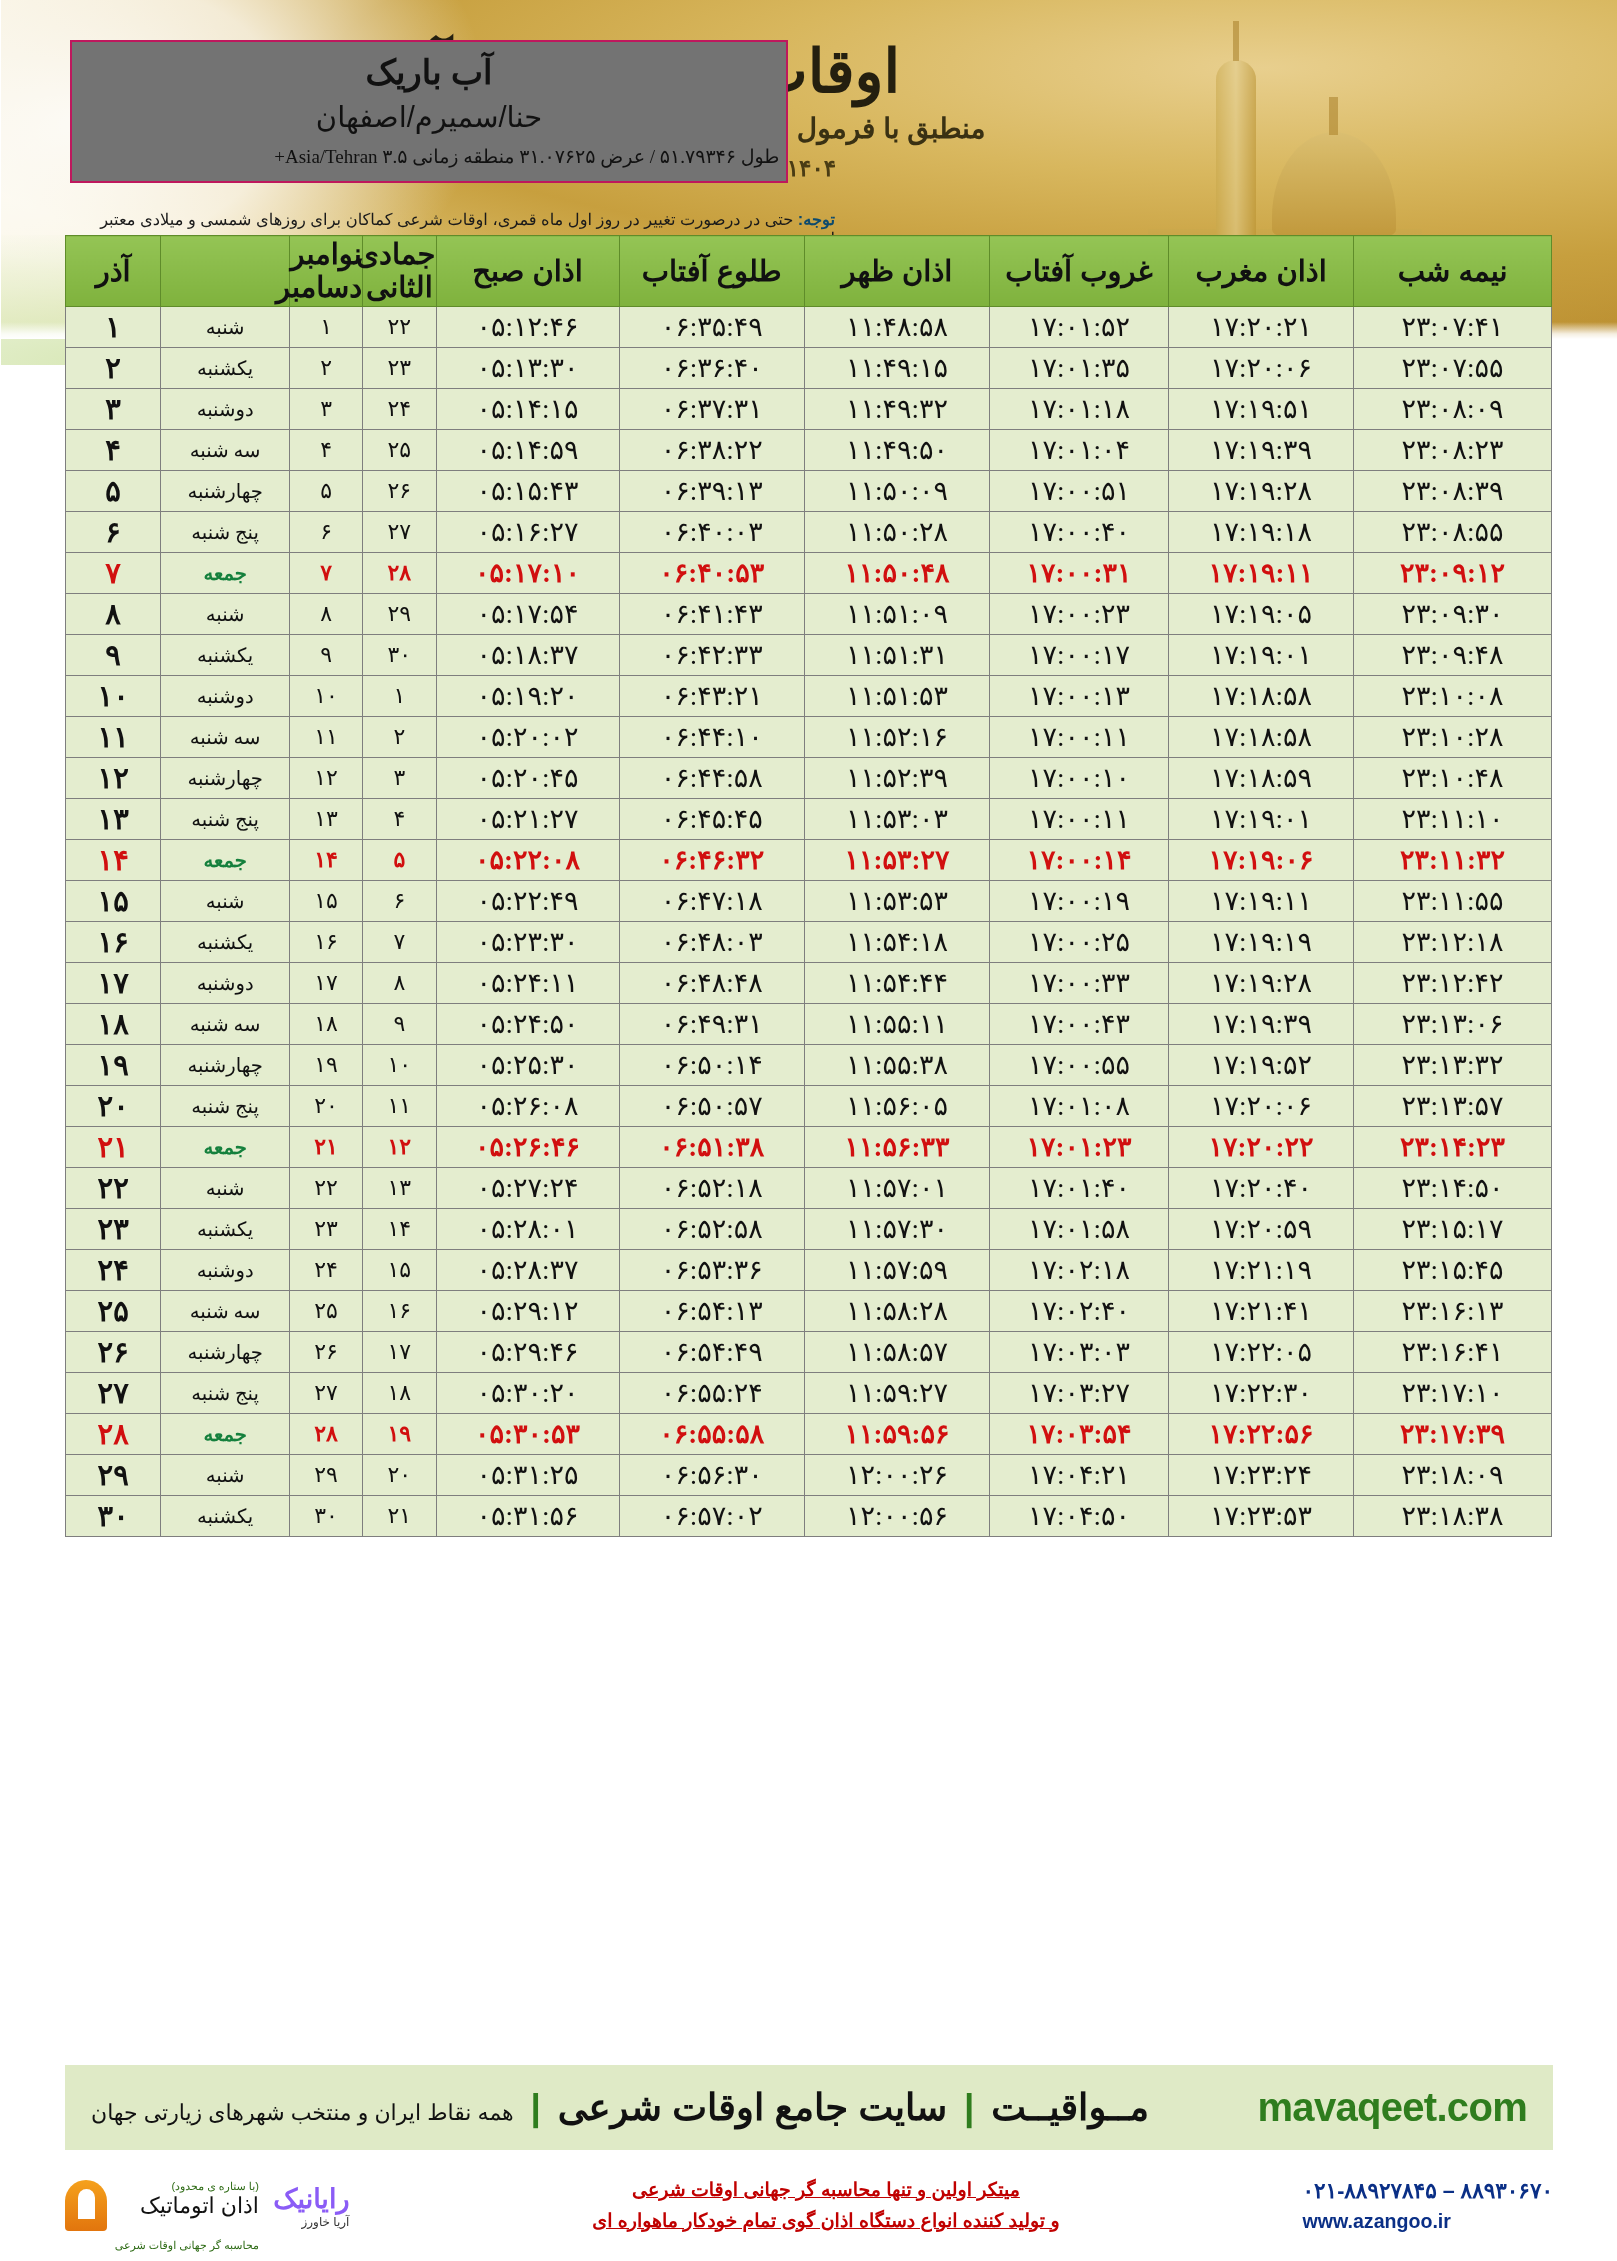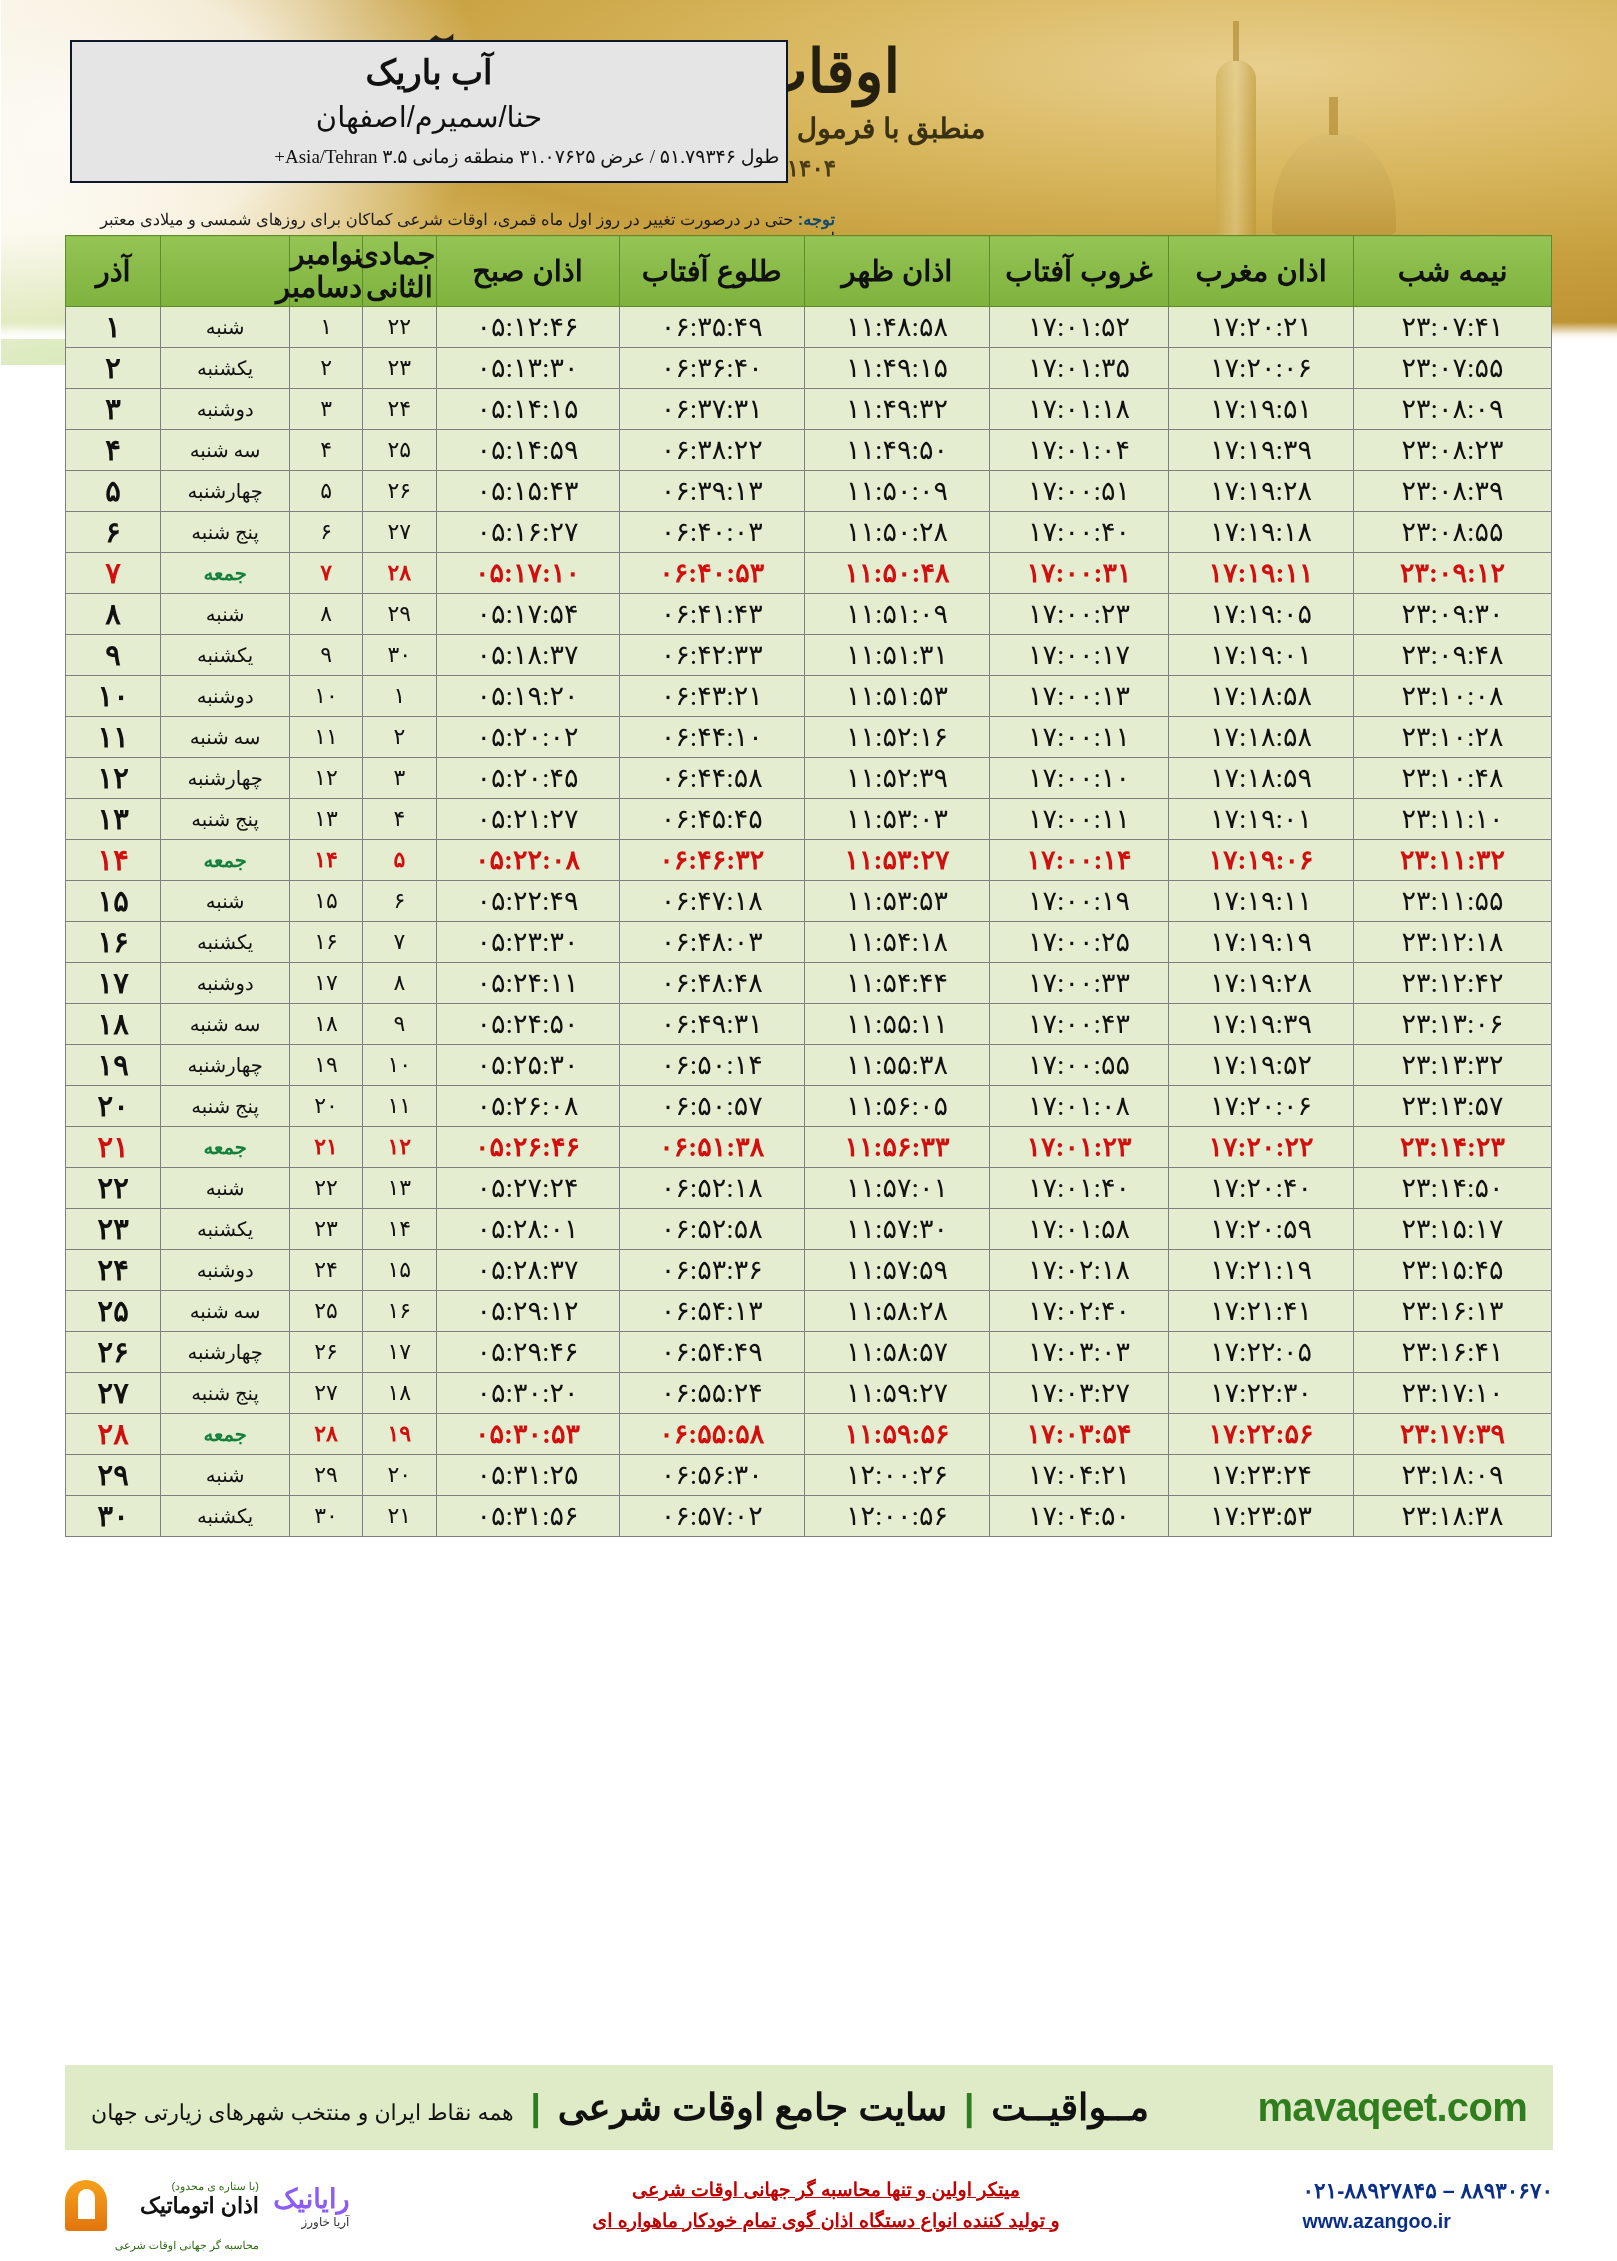--- a/index.html
+++ b/index.html
@@ -100,22 +100,22 @@
     color: #4a3c14;
     font-weight: bold;
   }
 
   
   .loc-box {
     position: absolute;
     top: 40px;
     left: 70px;
     width: 718px;
-    border: 2px solid #0f172a;
-    background: #e5e5e5;
+    border: 2px solid #be185d;
+    background: #737373;
     padding: 10.4px 6.5px 13px;
     text-align: center;
   }
   .loc-city {
     font-family: "Liberation Sans", sans-serif;
     font-size: 34px;
     font-weight: bold;
     color: #111;
   }
   .loc-region {
@@ -267,21 +267,21 @@
     width:42px; height:51px;
     background: linear-gradient(180deg,#f5a11c,#e2750d);
     border-radius: 21px 21px 3.9px 3.9px;
     position: relative;
   }
   .logo-azan .tower:after{
     content:""; position:absolute; top:9px; left:50%; margin-left:-8.5px;
     width:17px; height:30px; background:#fff; border-radius:8.5px 8.5px 0 0;
   }
   .logo-azan .txt { text-align:right; }
-  .logo-azan .t1 { font-family:"Liberation Sans",sans-serif; font-size:22px; font-weight:bold; color:#111; }
+  .logo-azan .t1 { font-family:"Liberation Sans",sans-serif; font-size:22px; font-weight:normal; color:#111; }
   .logo-azan .t2 { font-family:"Liberation Sans",sans-serif; font-size:11px; color:#2f6c17;margin-top:20px; }
   .logo-rayanic .r1 { font-family:"Liberation Sans",sans-serif; font-size:27px; font-weight:bold; color:#8b5cf6; }
   .logo-rayanic .r2 { font-family:"Liberation Sans",sans-serif; font-size:12px; color:#333; }
   .footer-mid {
     text-align:center;
     font-family:"Liberation Sans", sans-serif;
     font-size: 19px;
     color:#c00000;
     line-height: 1.6;
     font-weight: bold;

